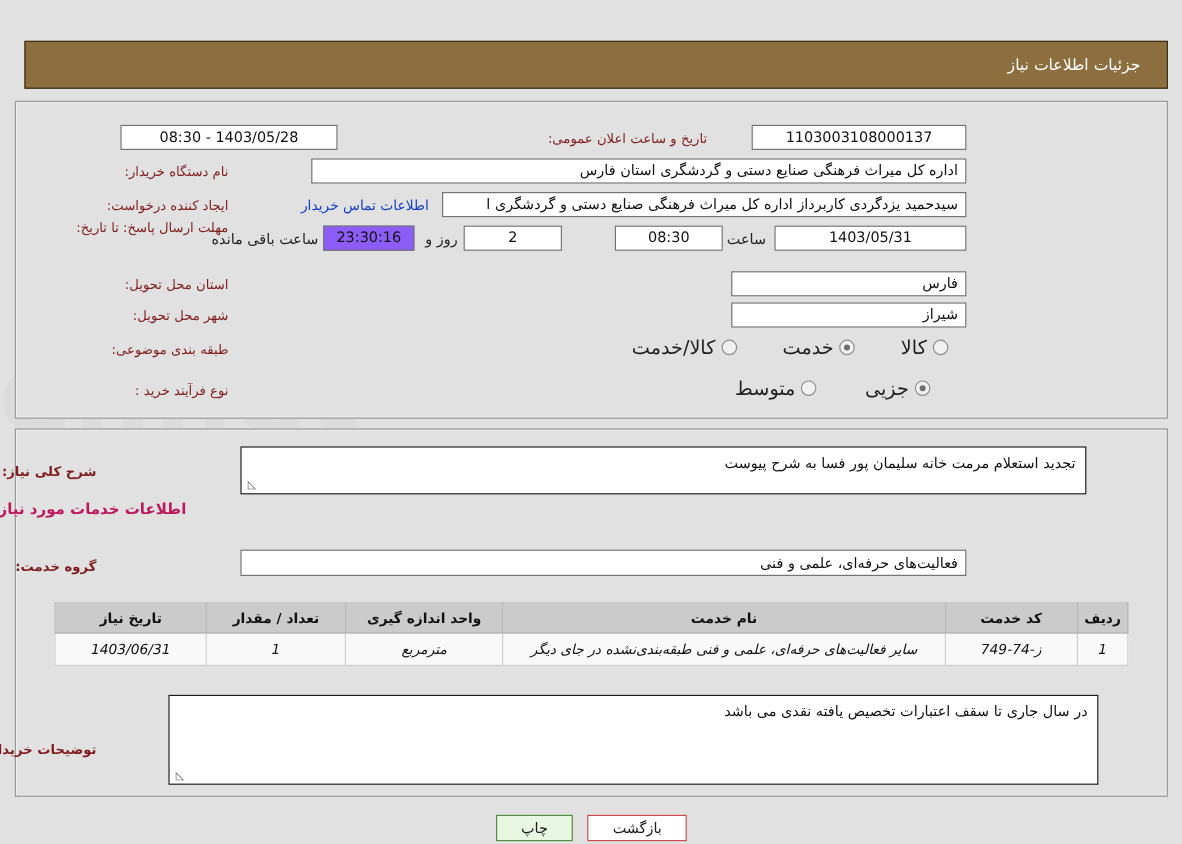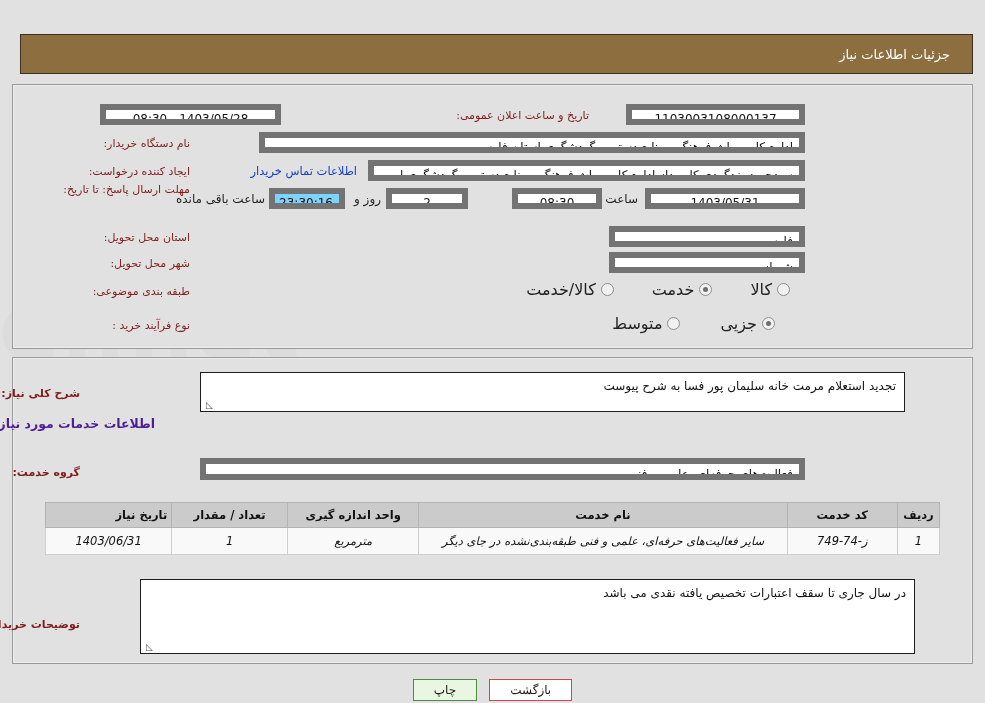--- a/index.html
+++ b/index.html
@@ -43,30 +43,30 @@
     position: absolute;
     display: flex; align-items: center;
     height: 22px;
   }
   .lbl {
     color: #7f1d1d; font-size: 11px; white-space: nowrap;
     text-align: left;
   }
   .fld {
     background: #ffffff;
-    border: 6px solid #737373;
+    border: 1px solid #737373;
     height: 21px; line-height: 19px;
     padding: 0 6px;
     font-size: 12px;
     color: #111;
     text-align: center;
     white-space: nowrap; overflow: hidden;
   }
   .fld.rightalign { text-align: right; }
-  .fld.cream { background: #7dd3fc; }
+  .fld.cream { background: #8b5cf6; }
 
   .link {
     color: #1540c4; font-size: 11.5px; white-space: nowrap; cursor: pointer;
   }
   .plain { font-size: 12px; color: #1f1f1f; white-space: nowrap; }
 
   
   .radio {
     width: 13px; height: 13px; border-radius: 50%;
     border: 1px solid #8d8d8d;
@@ -95,21 +95,21 @@
     text-align: right;
     overflow: hidden;
   }
   .ta .grip {
     position: absolute; left: 2px; bottom: 1px;
     width: 10px; height: 10px;
     color: #555; font-size: 9px; line-height: 10px;
   }
 
   .sectiontitle {
-    position: absolute; font-size: 12.5px; font-weight: bold; color: #4c1d95;
+    position: absolute; font-size: 12.5px; font-weight: bold; color: #be185d;
     white-space: nowrap;
   }
   .boldlbl { font-weight: bold; }
 
   
   .tbl {
     position: absolute;
     left: 45px; top: 478px; width: 895px;
     border-collapse: collapse;
     font-size: 11.5px;
@@ -270,21 +270,21 @@
   <div class="fld rightalign" style="position:absolute; right:180px; top:434px; width:605px; height:22px; line-height:20px;">فعالیت‌های حرفه‌ای، علمی و فنی</div>
 
   <table class="tbl">
     <thead>
       <tr>
         <th style="width:40px;">ردیف</th>
         <th style="width:105px;">کد خدمت</th>
         <th style="width:350px;">نام خدمت</th>
         <th style="width:125px;">واحد اندازه گیری</th>
         <th style="width:110px;">تعداد / مقدار</th>
-        <th style="width:120px;text-align:right;">تاریخ نیاز</th>
+        <th style="width:120px;">تاریخ نیاز</th>
       </tr>
     </thead>
     <tbody>
       <tr>
         <td>1</td>
         <td>ز-74-749</td>
         <td>سایر فعالیت‌های حرفه‌ای، علمی و فنی طبقه‌بندی‌نشده در جای دیگر</td>
         <td>مترمربع</td>
         <td>1</td>
         <td>1403/06/31</td>

